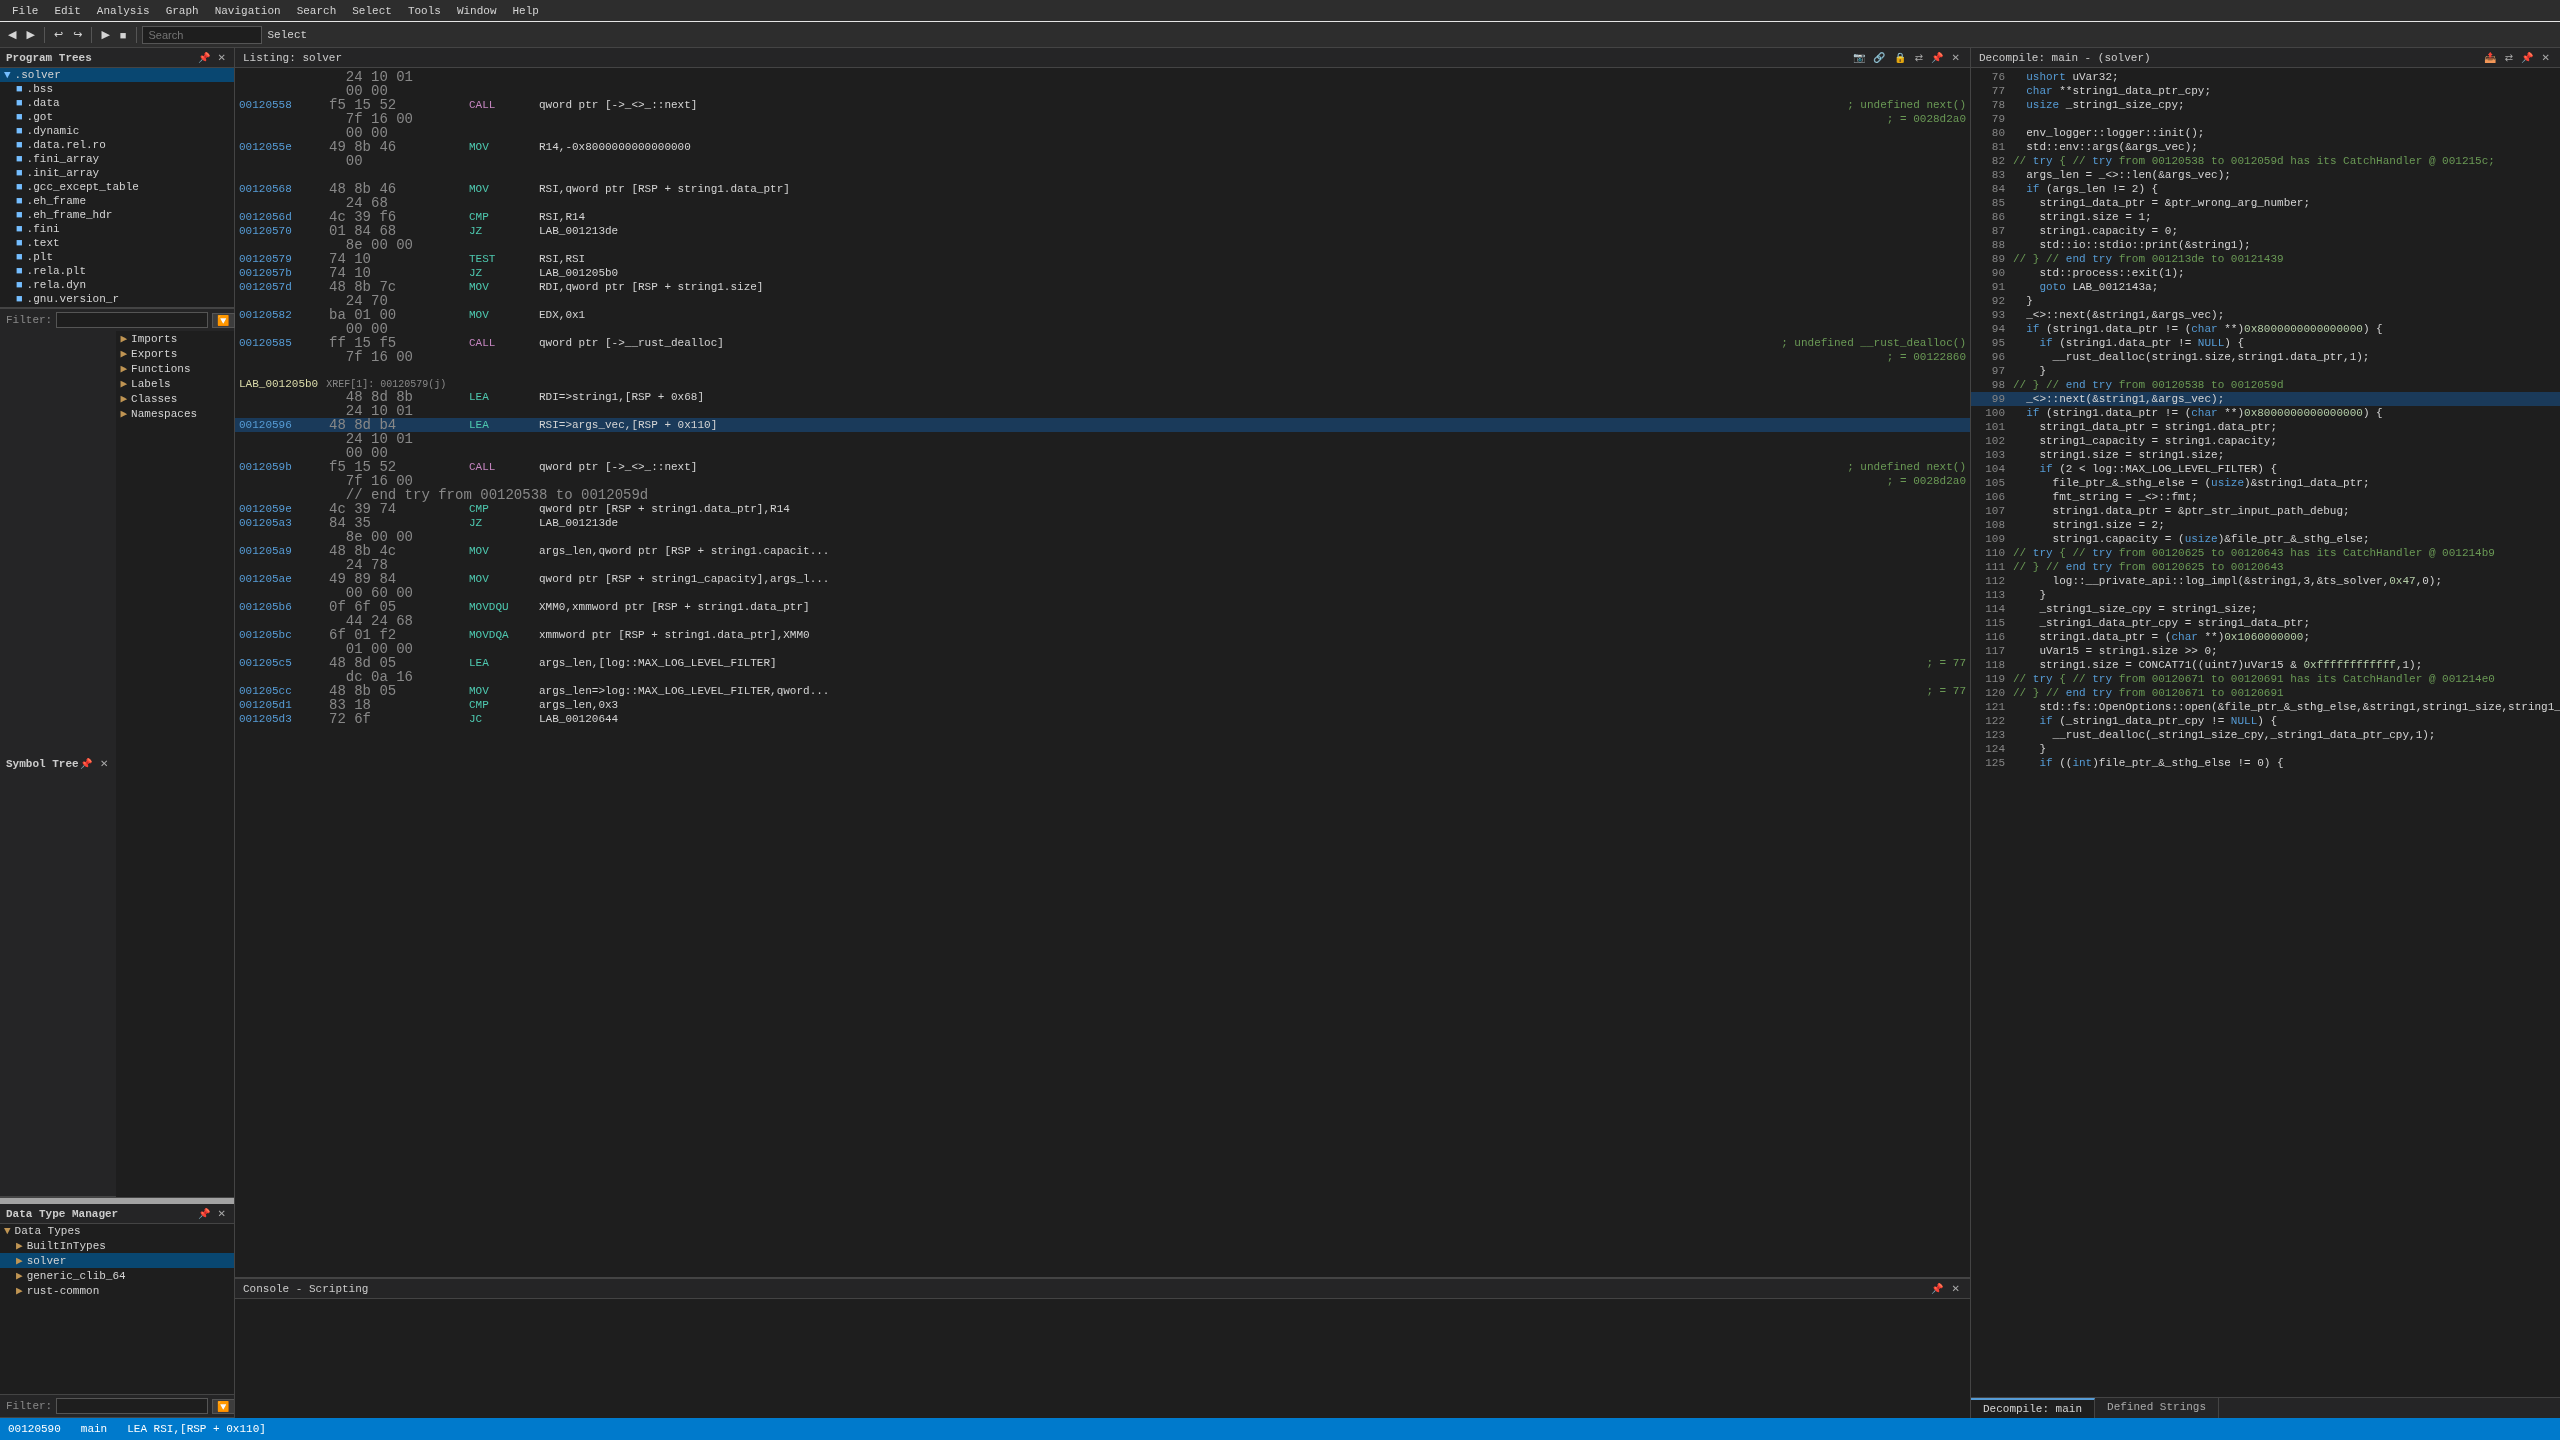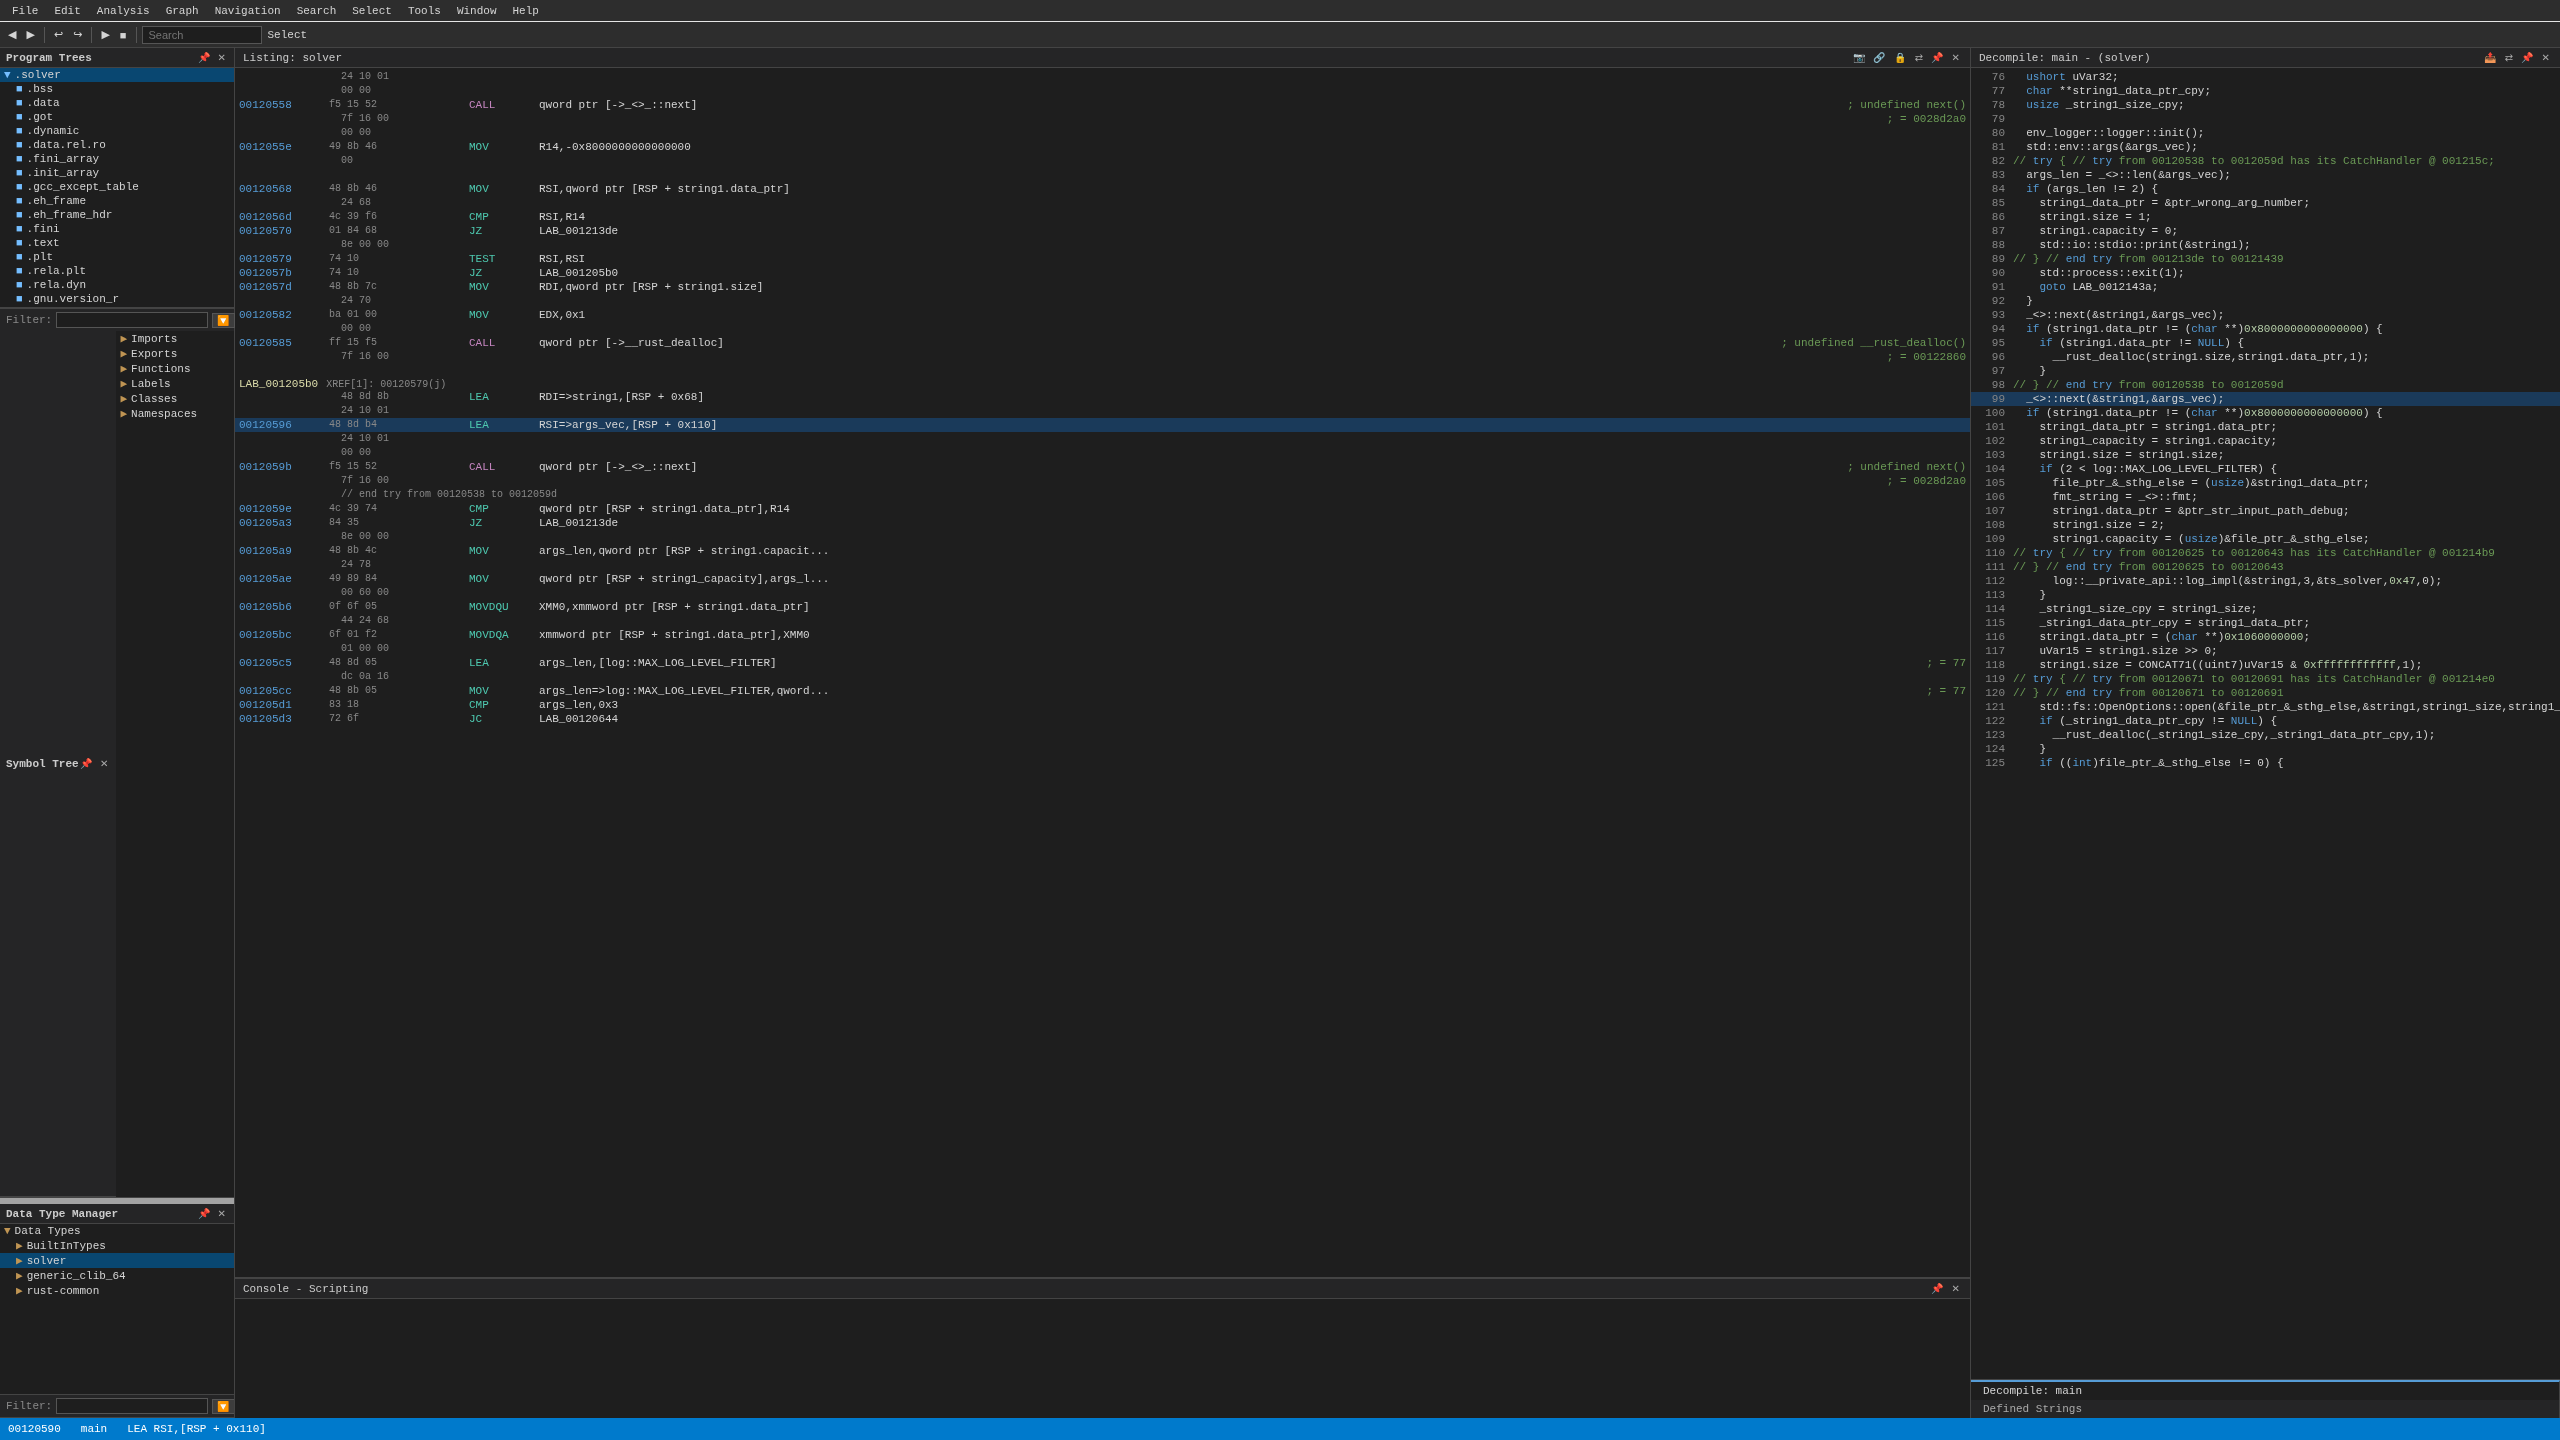--- a/index.html
+++ b/index.html
@@ -179,21 +179,21 @@
     .asm-line {
       display: flex;
       align-items: flex-start;
       padding: 0 4px;
       min-height: 14px;
       line-height: 14px;
       white-space: pre;
     }
     .asm-line.highlighted { background: #1a3a5a; }
     .asm-addr { color: #569cd6; width: 90px; flex-shrink: 0; }
-    .asm-bytes { color: #888; width: 140px; flex-shrink: 0; font-size: 10px; }
+    .asm-bytes { color: #888; width: 140px; flex-shrink: 0; font-size: 14px; }
     .asm-mnemonic { color: #4ec9b0; width: 70px; flex-shrink: 0; }
     .asm-operands { color: #d4d4d4; flex: 1; }
     .asm-comment { color: #6a9955; }
     .asm-label { color: #dcdcaa; }
     .asm-call { color: #c586c0; }
     .asm-label-line { color: #dcdcaa; padding: 0 4px; }
     .asm-xref { color: #888; font-size: 10px; margin-left: 8px; }
 
     
     .right-panel {
@@ -237,21 +237,20 @@
     .code-keyword { color: #569cd6; }
     .code-comment { color: #6a9955; }
     .code-num { color: #b5cea8; }
 
     
     .decompile-tabs {
       display: flex;
       background: #252526;
       border-top: 1px solid #444;
       flex-shrink: 0;
-      flex-direction: column;
     }
     .decompile-tab {
       padding: 3px 12px;
       font-size: 11px;
       cursor: pointer;
       color: #aaa;
       border-right: 1px solid #444;
     }
     .decompile-tab.active {
       color: #d4d4d4;

